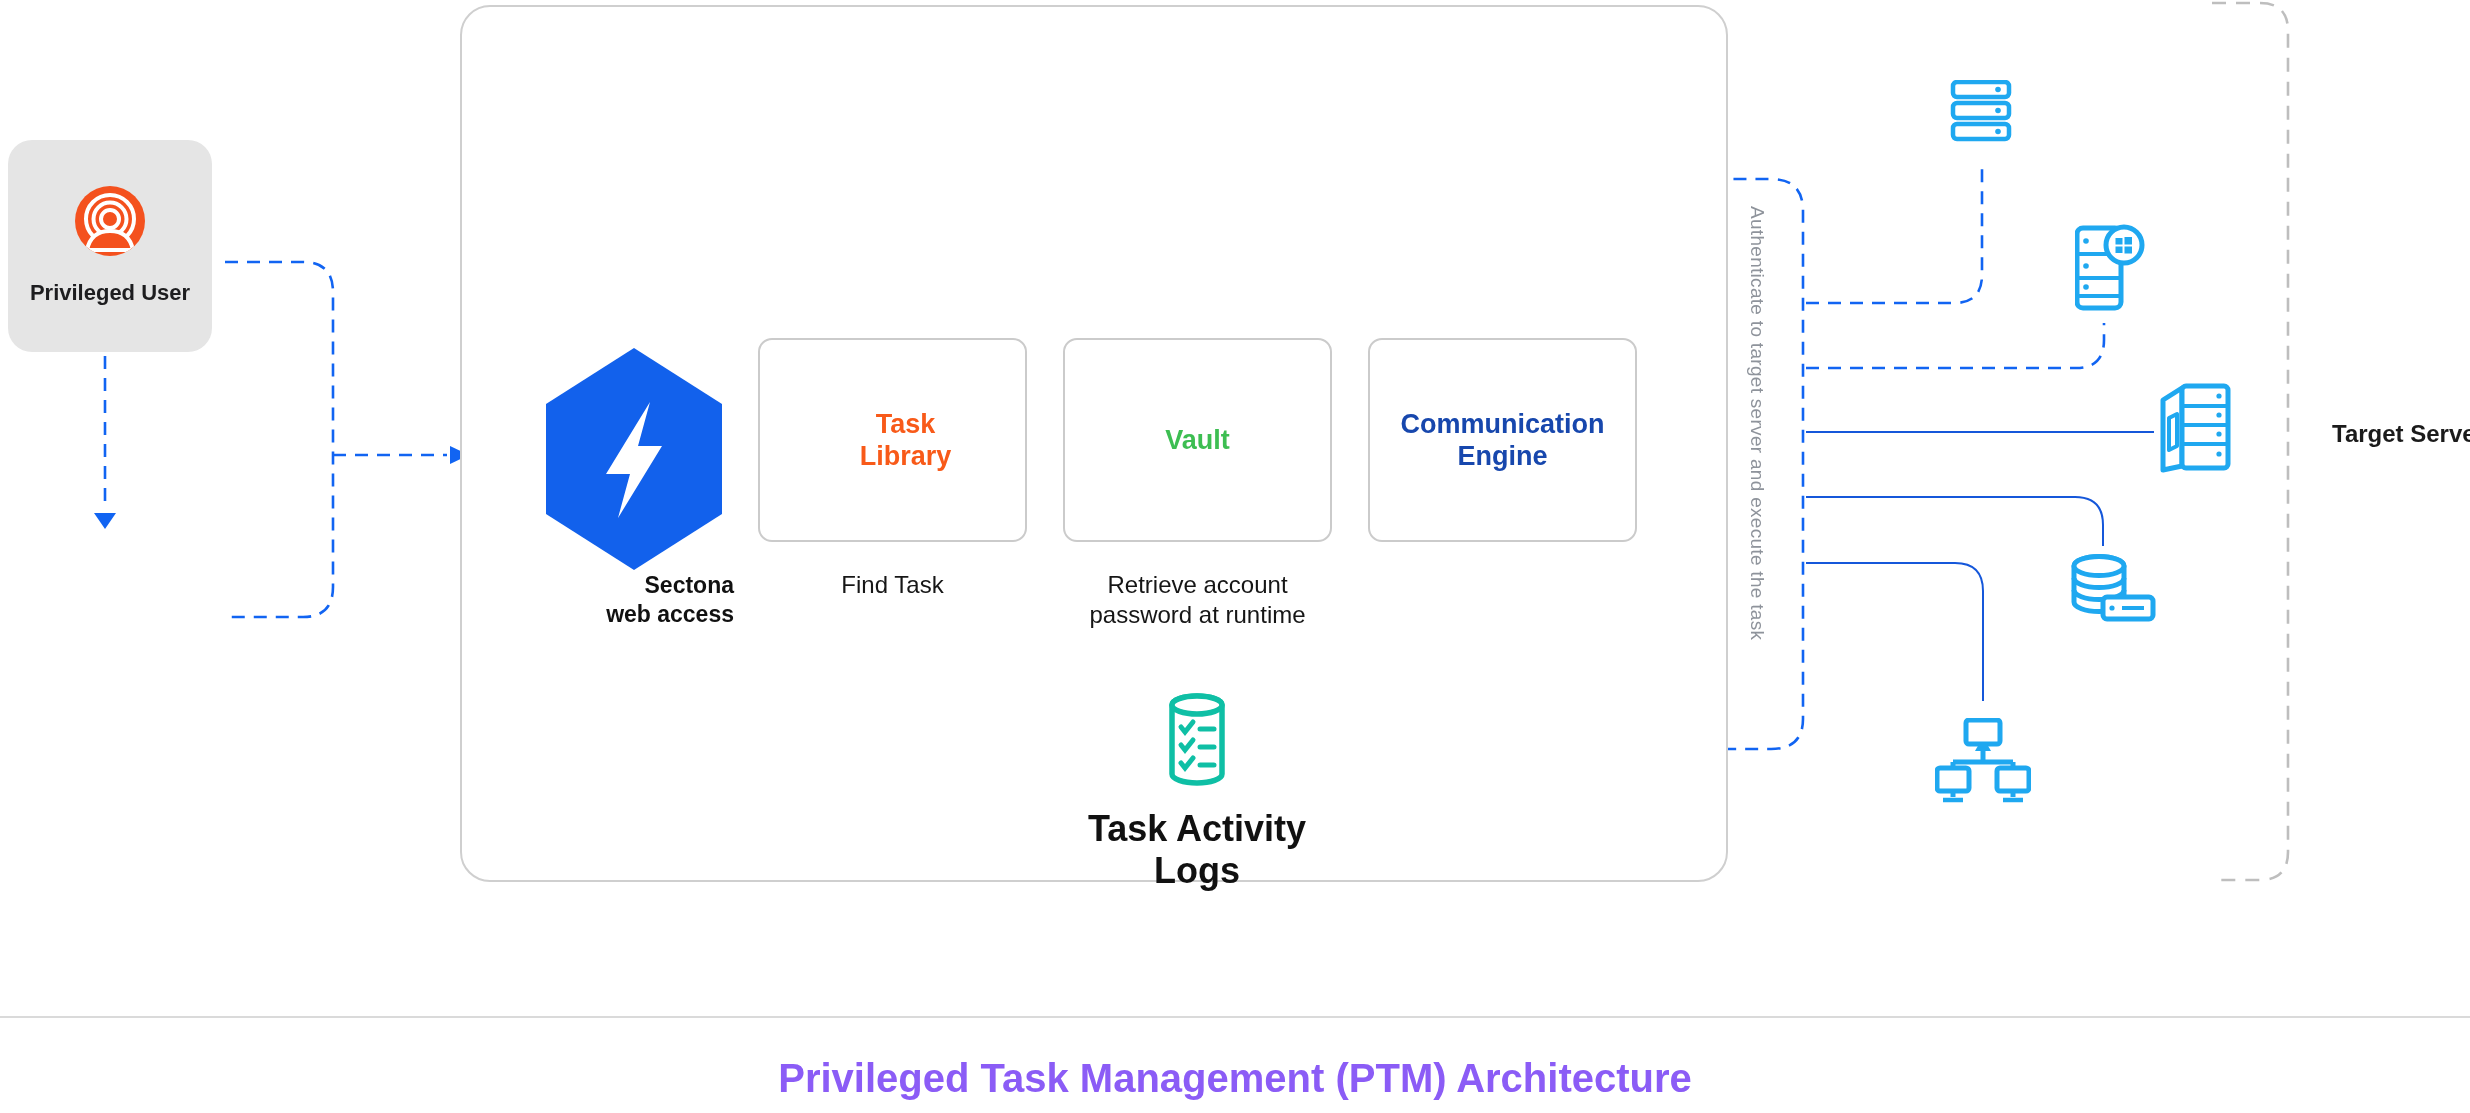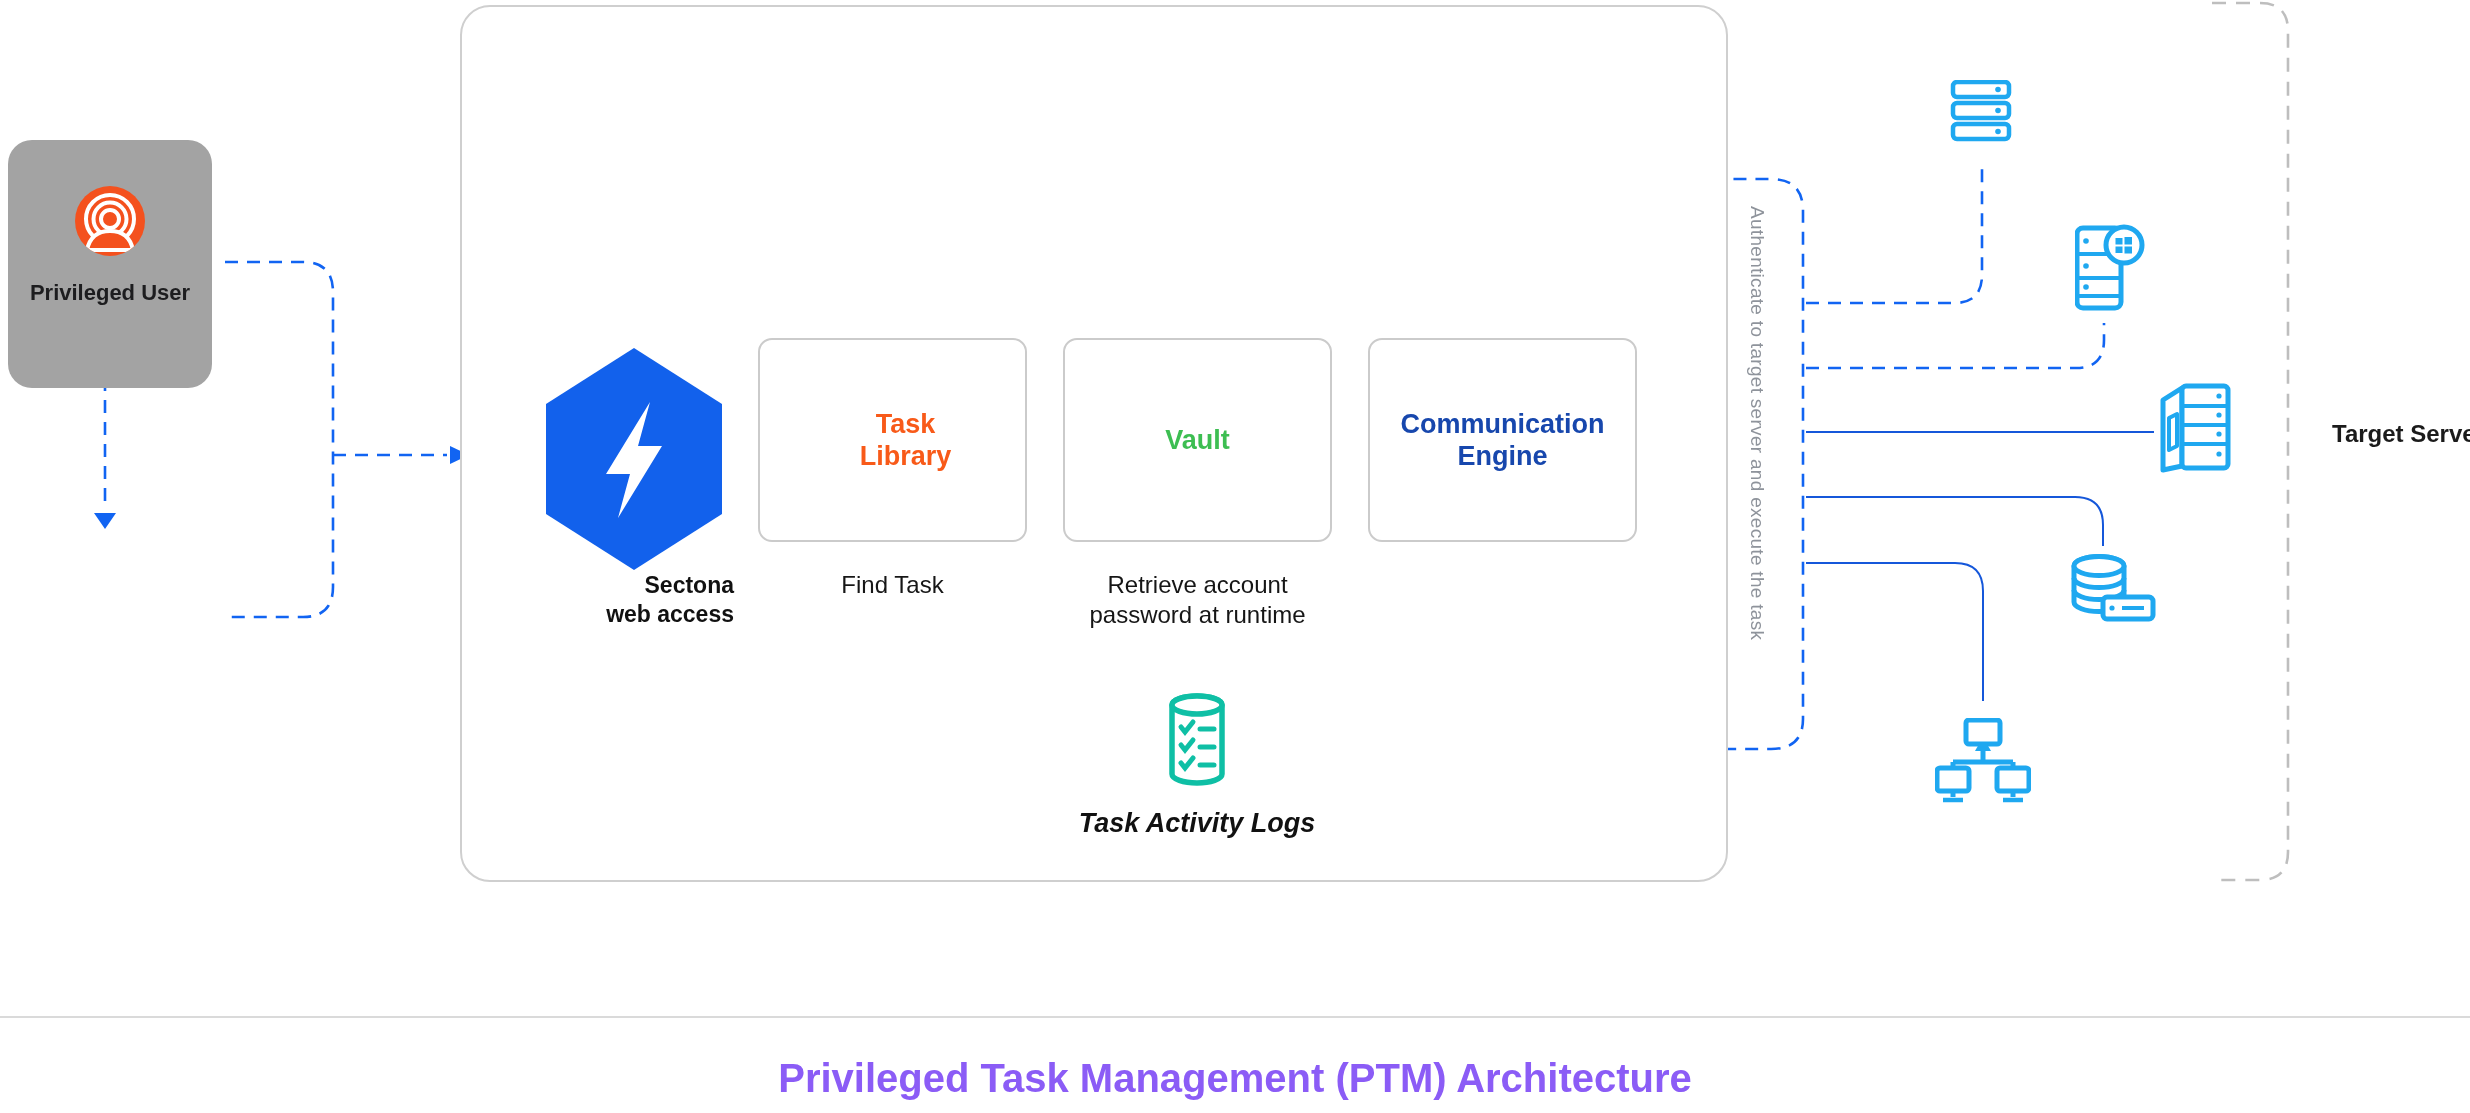--- a/index.html
+++ b/index.html
@@ -3,42 +3,42 @@
 <meta charset="utf-8">
 <style>
   html,body{margin:0;padding:0;background:#ffffff;}
   #stage{position:relative;width:2470px;height:1113px;background:#ffffff;overflow:hidden;
          font-family:"Liberation Sans","DejaVu Sans",sans-serif;color:#1a1a1a;}
   .abs{position:absolute;}
   .pre{white-space:pre-line;}
   svg{display:block;}
 
   
-  .actor-card{position:absolute;left:8px;width:204px;height:248px;background:#a3a3a3;border-radius:24px;}
+  .actor-card{position:absolute;left:8px;width:204px;height:212px;background:#e5e5e5;border-radius:24px;}
   .actor-icon{position:absolute;left:67px;top:46px;}
   .actor-label{position:absolute;left:0;top:140px;width:204px;text-align:center;
                font-size:22px;font-weight:600;color:#1d1d1f;}
 
   
   .main-box{position:absolute;left:460px;top:5px;width:1268px;height:877px;background:#ffffff;
             border:2px solid #CFCFCF;border-radius:30px;box-sizing:border-box;}
 
   
   .module-box{position:absolute;top:338px;width:269px;height:204px;background:#ffffff;
               border:2px solid #CBCBCB;border-radius:14px;box-sizing:border-box;
               display:flex;align-items:center;justify-content:center;text-align:center;}
   .module-title{font-size:27px;font-weight:700;line-height:32px;}
   .caption{position:absolute;top:570px;text-align:center;font-size:24px;font-weight:400;
            line-height:30px;color:#161616;}
 
   .hexagon-label{position:absolute;left:534px;top:571px;width:200px;text-align:right;
                  font-size:23px;font-weight:700;line-height:29px;color:#111;}
 
   .tasklogs-label{position:absolute;left:1047px;top:808px;width:300px;text-align:center;
-                  font-size:27px;font-weight:700;color:#111;font-style:italic;}
+                  font-size:36px;font-weight:700;color:#111;}
 
   .flow-note{position:absolute;left:1746px;top:206px;height:520px;
              writing-mode:vertical-rl;font-size:19px;color:#8E939B;letter-spacing:.3px;}
 
   .target-label{position:absolute;left:2332px;top:420px;width:150px;
                 font-size:24px;font-weight:700;color:#1b1b1b;white-space:nowrap;}
 
   .divider{position:absolute;left:0;top:1016px;width:2470px;height:2px;background:#DADADA;}
   .footer-title{position:absolute;left:0;top:1056px;width:2470px;text-align:center;
                 font-size:40px;font-weight:700;color:#8b5cf6;}

